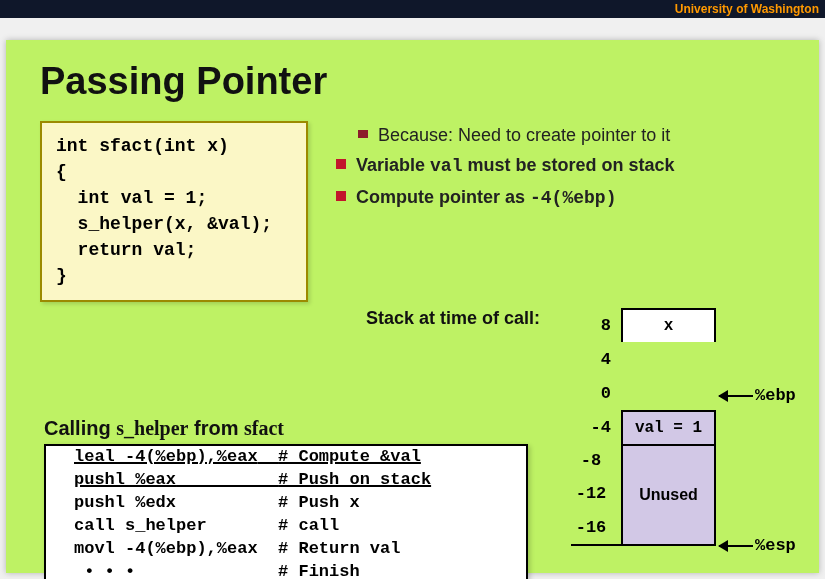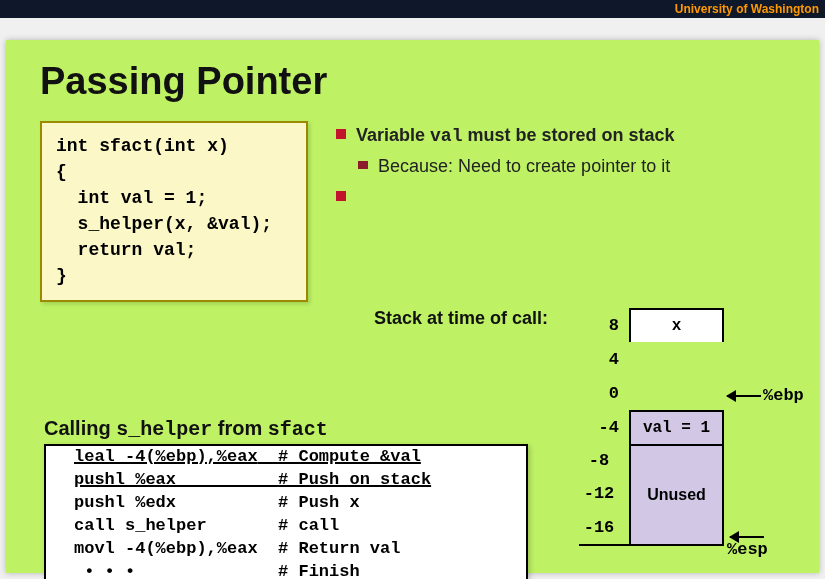--- a/index.html
+++ b/index.html
@@ -63,21 +63,21 @@
   .bsq.level1 { background: #c2152b; }
   .bsq.level2 { background: #8b1c2b; width: 8px; height: 8px; margin-top: 7px; margin-left: 22px; }
   .btext { font-size: 18px; color: #222; line-height: 1.35; }
   .btext b { font-weight: 700; }
   .btext .mono { font-family: "Courier New", monospace; font-weight: bold; }
   .stack-label {
     font-size: 18px; font-weight: 700; color: #111;
   }
   .stack-area {
     position: absolute;
-    left: 368px; top: 268px;
+    left: 360px; top: 268px;
     width: 400px;
   }
   .stack-table {
     position: absolute;
     left: 205px; top: 0;
     display: flex; flex-direction: column;
     border-bottom: 2px solid #000;
   }
   .srow { display: flex; align-items: stretch; height: 34px; }
   .soffset {
@@ -104,21 +104,21 @@
     width: 34px; height: 2px; background: #000; position: relative;
   }
   .arrow-left::before {
     content: ''; position: absolute; left: -1px; top: -5px;
     border-right: 10px solid #000; border-top: 6px solid transparent; border-bottom: 6px solid transparent;
   }
   .subtitle {
     font-size: 20px; font-weight: 700; color: #111;
     position: absolute; left: 38px; top: 377px;
   }
-  .subtitle .mono { font-family: Liberation Mono, monospace; }
+  .subtitle .mono { font-family: Liberation Serif, serif; }
   .codebox2 {
     position: absolute; left: 38px; top: 404px;
     width: 484px;
     border: 2px solid #000;
     padding: 0 12px 6px 28px;
     font-family: "Courier New", monospace;
     font-size: 17px; font-weight: bold; line-height: 1.35;
     white-space: pre;
     box-shadow: 2px 2px 5px rgba(0,0,0,0.2);
     background: #fff;
@@ -139,31 +139,34 @@
   <div class="upper">
     <div class="codebox1">int sfact(int x)
 {
   int val = 1;
   s_helper(x, &amp;val);
   return val;
 }</div>
 
     <div class="bullets">
       <div class="bullet-row">
+        <div class="bsq level2"></div>
+        <div class="btext">Because: Need to create pointer to it</div>
+      </div>
+      <div class="bullet-row">
         <div class="bsq level1"></div>
         <div class="btext">
           <b><span>Variable </span><span class="mono">val</span><span> must be stored on stack</span></b>
         </div>
       </div>
       <div class="bullet-row">
-        <div class="bsq level2"></div>
-        <div class="btext">Because: Need to create pointer to it</div>
-      </div>
-      <div class="bullet-row">
         <div class="bsq level1"></div>
+        <div class="btext">
+          <b><span>Compute pointer as </span><span class="mono">-4(%ebp)</span></b>
+        </div>
       </div>
     </div>
   </div>
 
   <div class="stack-area">
     <span class="stack-label">Stack at time of call:</span>
 
     <div class="stack-table">
       <div class="srow">
         <div class="soffset">8</div>
@@ -186,21 +189,21 @@
           <span>-16</span>
         </div>
         <div class="scell tall">Unused</div>
       </div>
     </div>
 
     <div class="ptr-label" style="left:353px; top:78px;">
       <div class="arrow-left"></div>
       <span>%ebp</span>
     </div>
-    <div class="ptr-label" style="left:353px; top:228px;flex-direction:column;">
+    <div class="ptr-label" style="left:353px; top:228px;">
       <div class="arrow-left"></div>
       <span>%esp</span>
     </div>
   </div>
 
   <div class="subtitle">
     <span>Calling </span><span class="mono">s_helper</span><span> from </span><span class="mono">sfact</span>
   </div>
 
   <div class="codebox2"><span class="uline"><span>leal -4(%ebp),%eax</span>  <span># Compute &amp;val</span></span>

